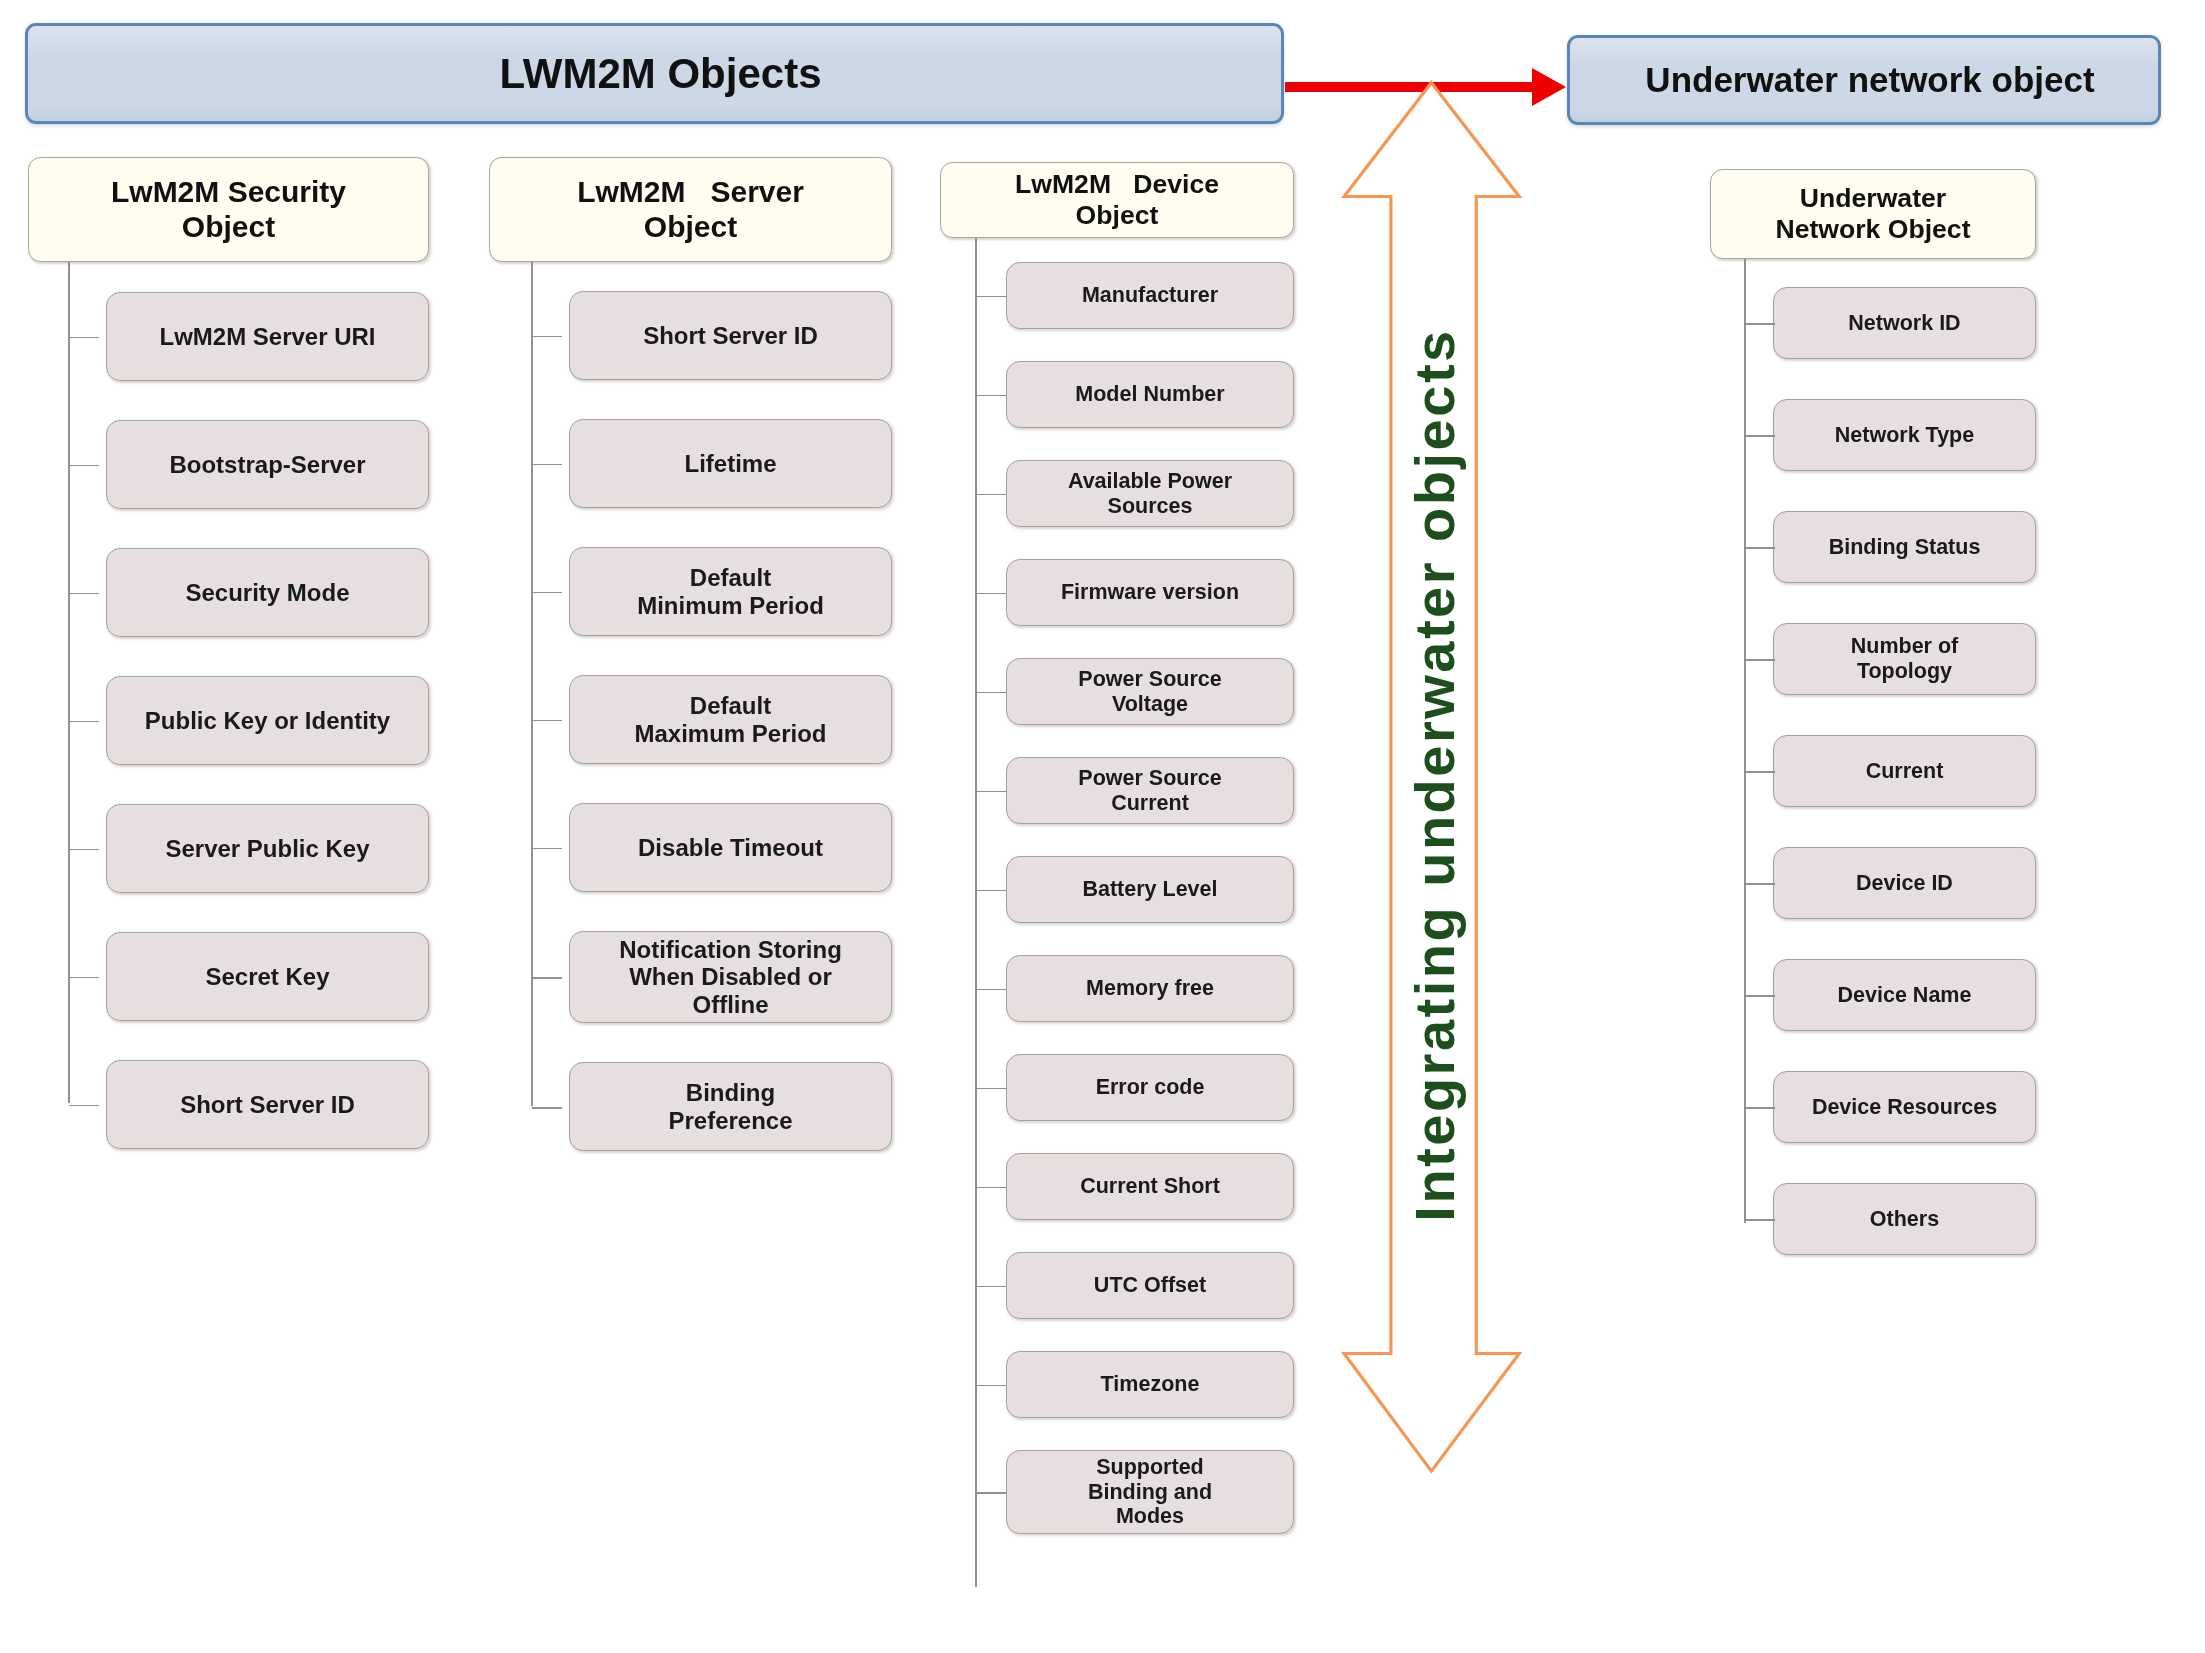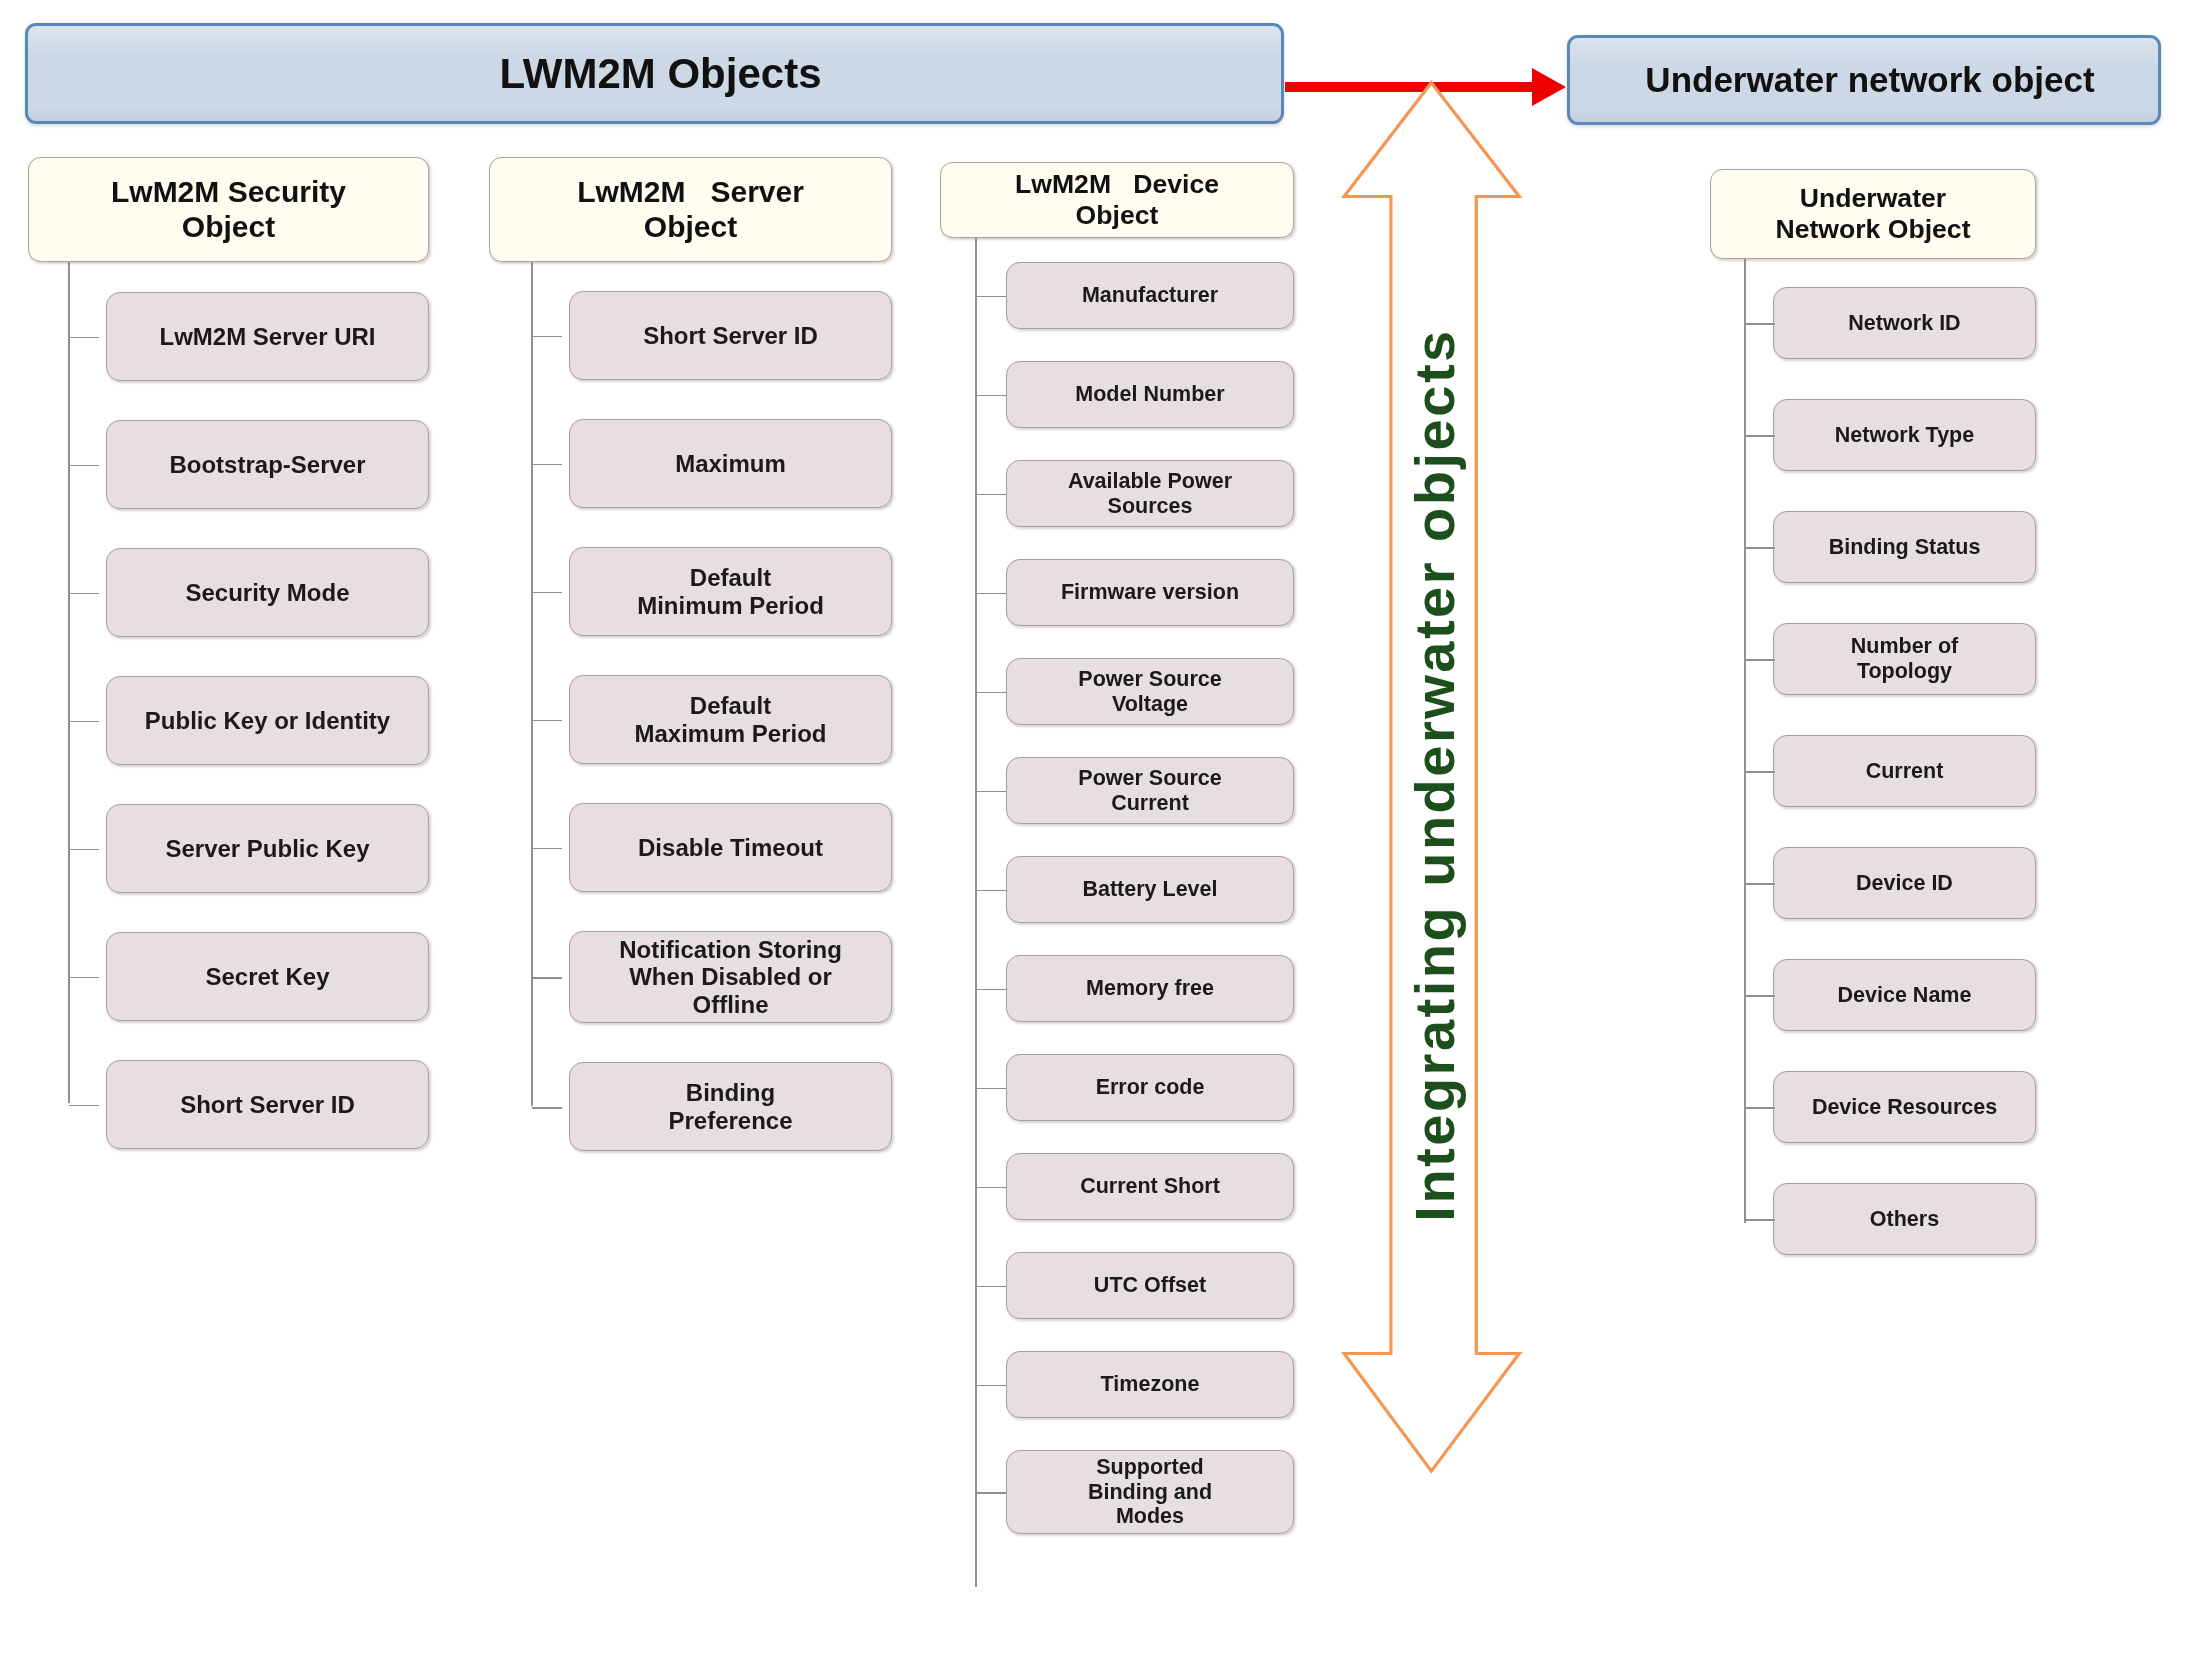--- a/index.html
+++ b/index.html
@@ -172,21 +172,21 @@
     </div>
   </div>
 
   <div class="col col2">
     <div class="col-header">LwM2M&nbsp;&nbsp;&nbsp;Server
 Object</div>
     <div class="items-wrap">
       <div class="trunk" style="height: 844px;"></div>
       <div class="items">
           <div class="item">Short Server ID</div>
-          <div class="item">Maximum</div>
+          <div class="item">Lifetime</div>
           <div class="item">Default
 Minimum Period</div>
           <div class="item">Default
 Maximum Period</div>
           <div class="item">Disable Timeout</div>
           <div class="item">Notification Storing
 When Disabled or
 Offline</div>
           <div class="item">Binding
 Preference</div>

